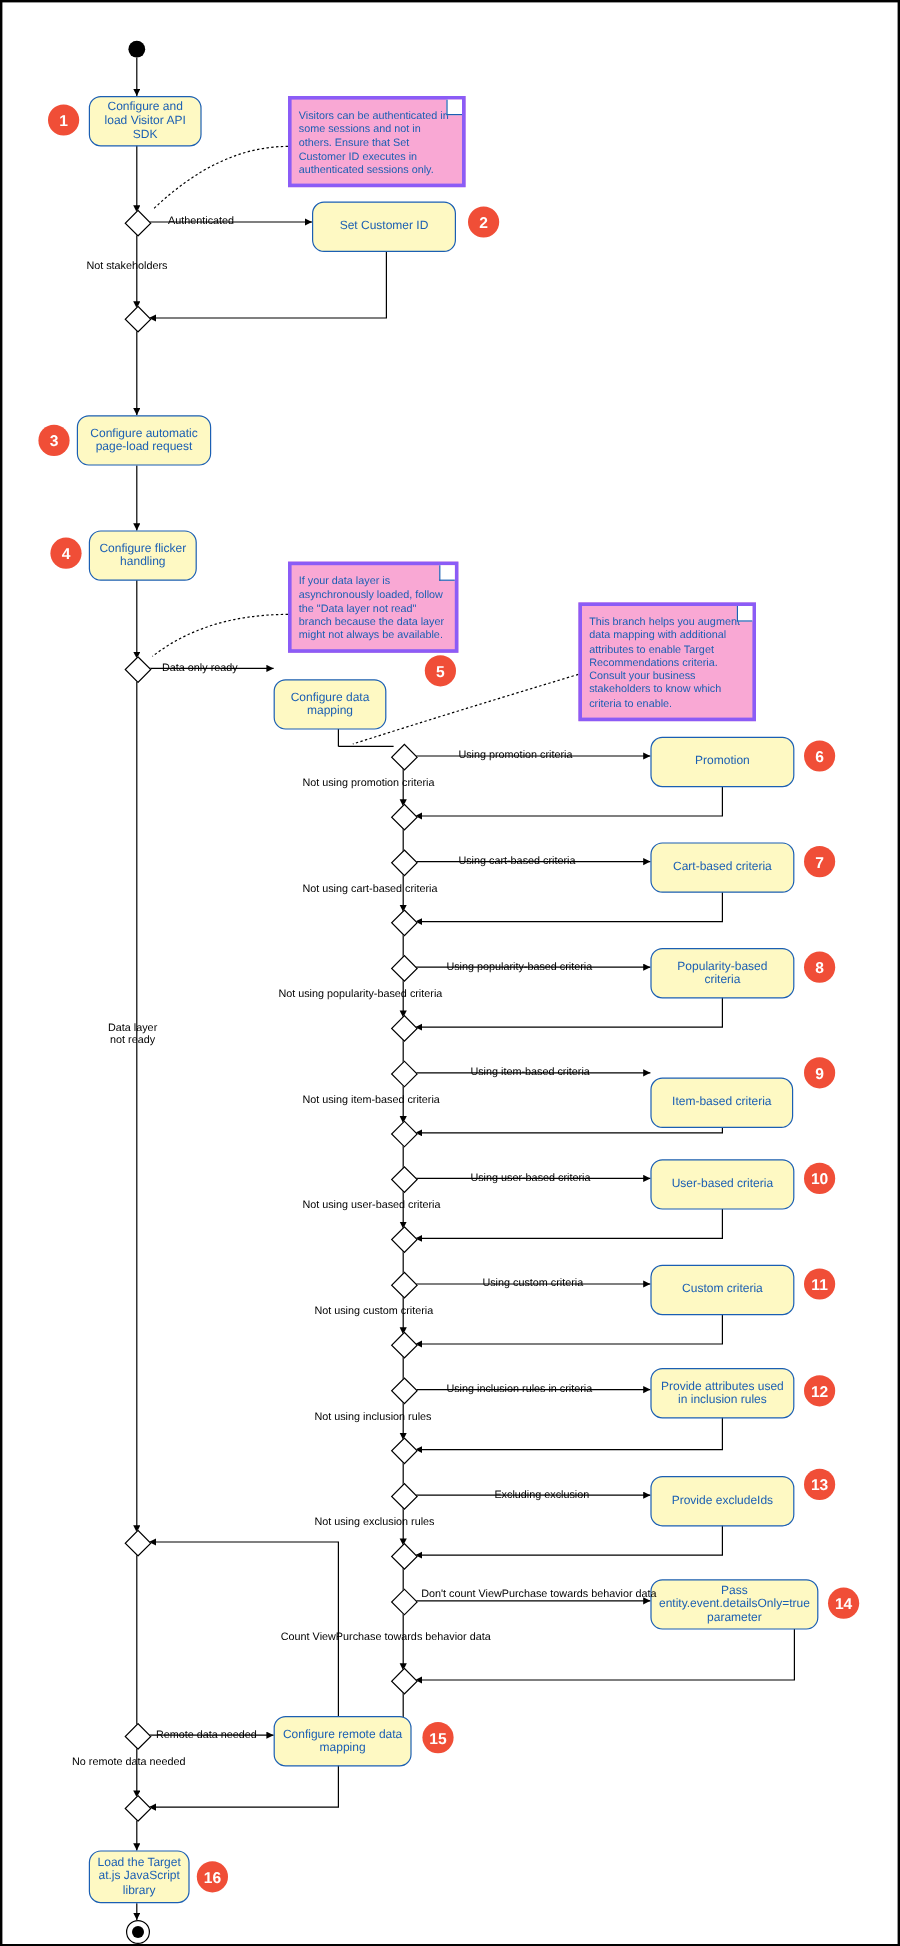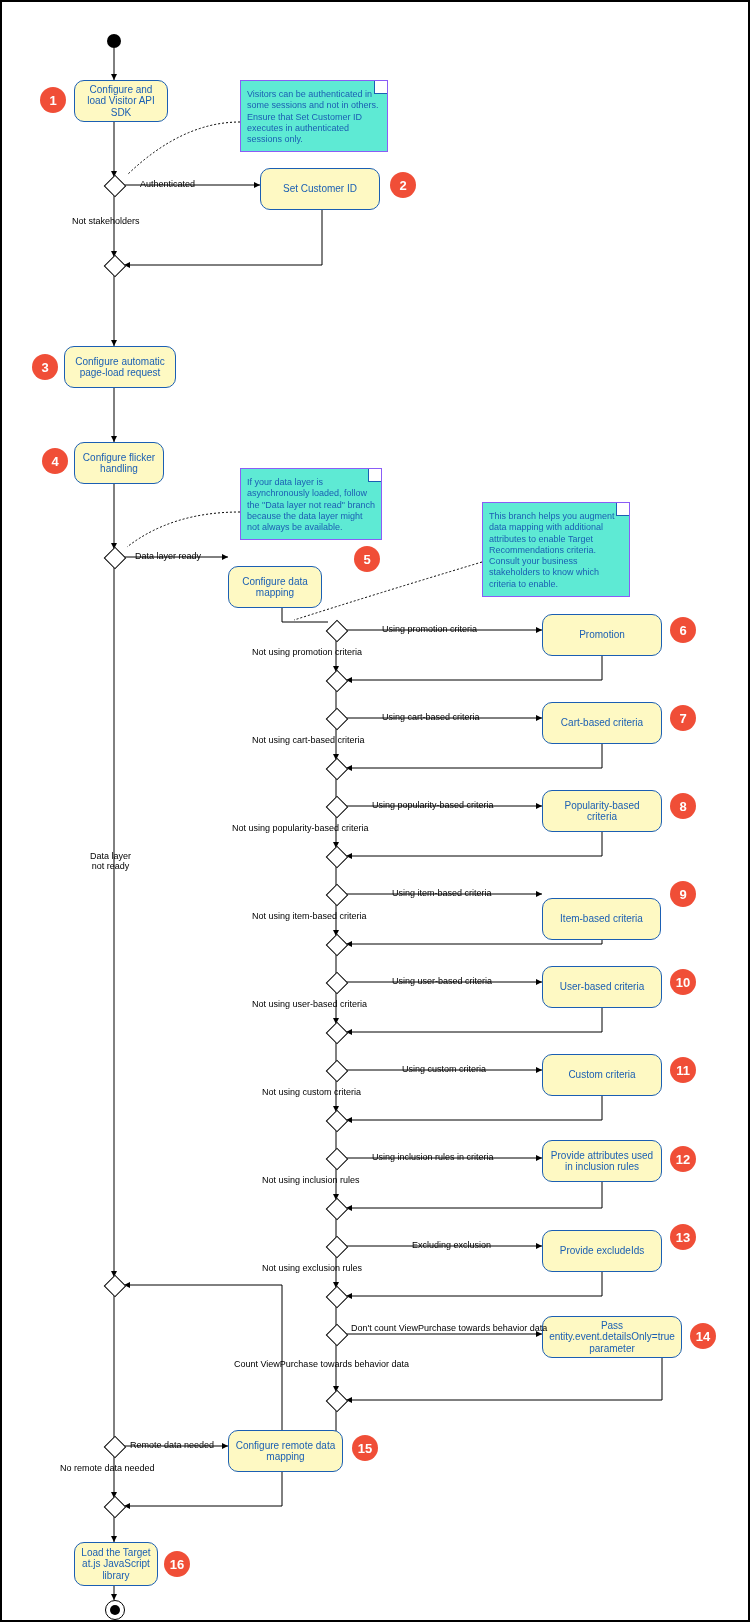--- a/index.html
+++ b/index.html
@@ -1,19 +1,19 @@
 <!DOCTYPE html>
 <html><head>
 <meta charset="utf-8">
 <style>
   html,body{margin:0;padding:0;background:#fff;font-family:Arial,Helvetica,sans-serif}
   #stage{position:relative;width:750px;height:1622px;border:2px solid #000;box-sizing:border-box;overflow:hidden}
   svg{position:absolute;top:0;left:0}
   .node{position:absolute;border:1px solid #1b5fb3;border-radius:10px;background:#fef9c3;color:#1b5fb3;font-size:10px;line-height:1.15;text-align:center;display:flex;align-items:center;justify-content:center;padding:20px 6px;box-sizing:border-box}
-  .note{position:absolute;border:1px solid #8b5cf6;background:#5eead4;color:#1b5fb3;font-size:9px;line-height:1.25;padding:8px 6px 6px;box-sizing:border-box;text-align:left}
+  .note{position:absolute;border:3px solid #8b5cf6;background:#f9a8d4;color:#1b5fb3;font-size:9px;line-height:1.25;padding:8px 6px 6px;box-sizing:border-box;text-align:left}
   .note::after{content:"";position:absolute;top:0;right:0;width:12px;height:12px;border-left:1px solid #1b5fb3;border-bottom:1px solid #1b5fb3;background:#fff}
   .badge{position:absolute;width:26px;height:26px;background:#f04e37;color:#fff;border-radius:50%;display:flex;align-items:center;justify-content:center;font-size:13px;font-weight:bold}
   .dia{position:absolute;width:14px;height:14px;border:1px solid #000;background:#fff;transform:rotate(45deg)}
   .lab{position:absolute;font-size:9px;color:#000;white-space:pre;text-align:left;line-height:1.1}
   .sdot{position:absolute;width:14px;height:14px;background:#000;border-radius:50%}
   .edot{position:absolute;width:18px;height:18px;border:1px solid #000;border-radius:50%;display:flex;align-items:center;justify-content:center}
   .edot::after{content:"";width:10px;height:10px;background:#000;border-radius:50%}
 </style>
 </head>
 <body>
@@ -176,21 +176,21 @@
 <div class="badge" style="left:668px;top:967px">10</div>
 <div class="badge" style="left:668px;top:1055px">11</div>
 <div class="badge" style="left:668px;top:1144px">12</div>
 <div class="badge" style="left:668px;top:1222px">13</div>
 <div class="badge" style="left:688px;top:1321px">14</div>
 <div class="badge" style="left:350px;top:1433px">15</div>
 <div class="badge" style="left:162px;top:1549px">16</div>
 
 <div class="lab" style="left:138px;top:178px">Authenticated</div>
 <div class="lab" style="left:70px;top:215px">Not stakeholders</div>
-<div class="lab" style="left:133px;top:550px">Data layer ready</div>
+<div class="lab" style="left:133px;top:550px">Data only ready</div>
 <div class="lab" style="left:88px;top:850px;text-align:center">Data layer
 not ready</div>
 
 <div class="lab" style="left:380px;top:623px">Using promotion criteria</div>
 <div class="lab" style="left:250px;top:646px">Not using promotion criteria</div>
 <div class="lab" style="left:380px;top:711px">Using cart-based criteria</div>
 <div class="lab" style="left:250px;top:734px">Not using cart-based criteria</div>
 <div class="lab" style="left:370px;top:799px">Using popularity-based criteria</div>
 <div class="lab" style="left:230px;top:822px">Not using popularity-based criteria</div>
 <div class="lab" style="left:390px;top:887px">Using item-based criteria</div>

